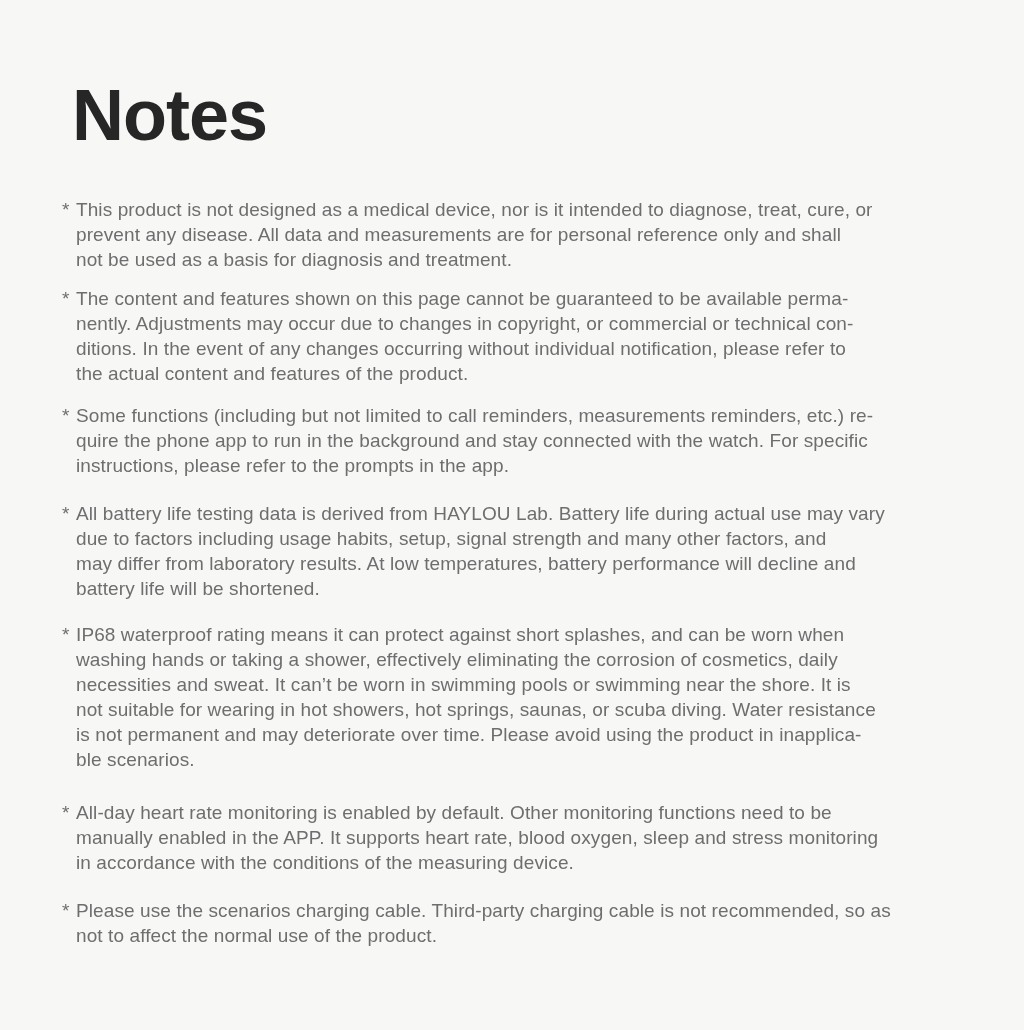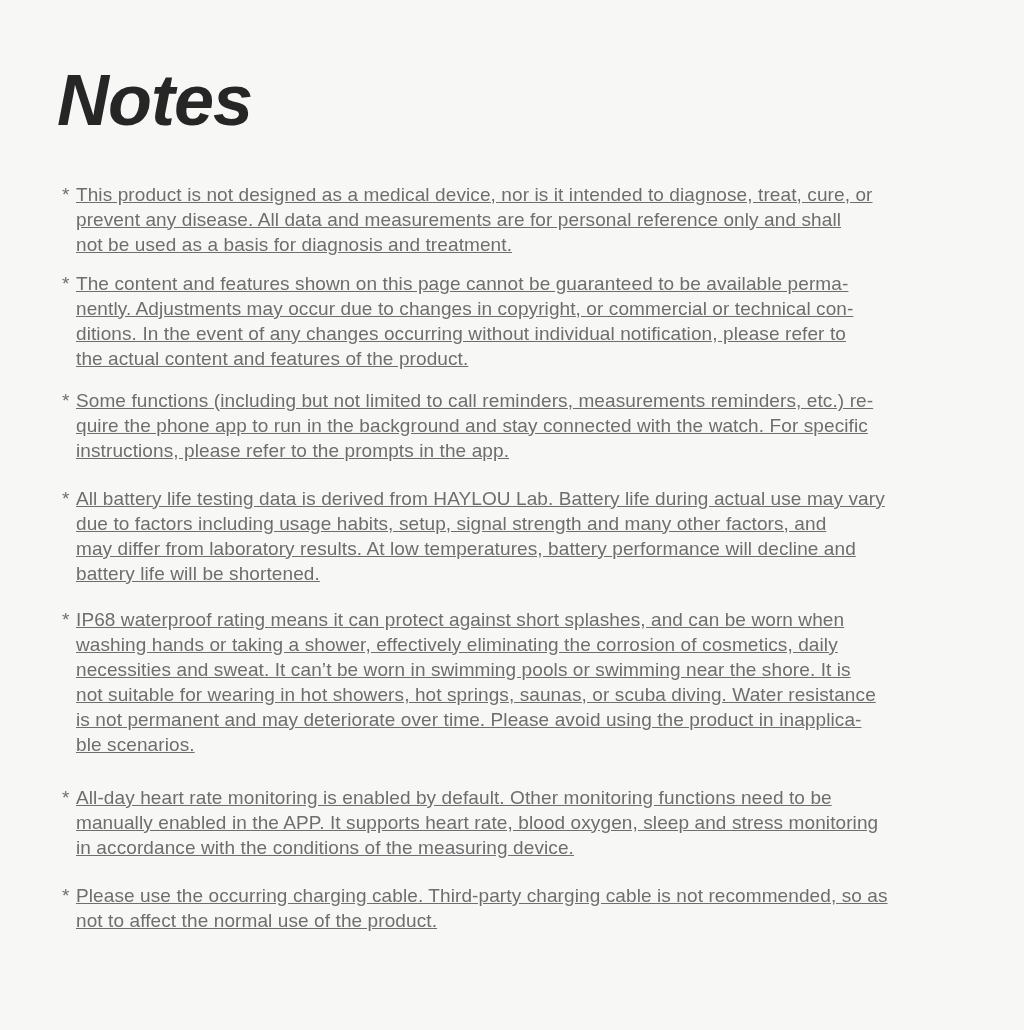--- a/index.html
+++ b/index.html
@@ -13,50 +13,48 @@
     font-family: "Liberation Sans", sans-serif;
     overflow: hidden;
   }
   .page {
     box-sizing: border-box;
     width: 1024px;
     height: 1030px;
     padding: 0 48px 0 57px;
   }
   .page-title {
-    margin: 0;
+    margin: 15px;
     padding-top: 62px;
     margin-bottom: 42px;
     font-size: 72px;
     line-height: 1.08;
     font-weight: 800;
     letter-spacing: -1px;
     color: #262626;
-    font-style: italic;
   }
   .notes-list {
     padding-left: 5px;
   }
   .note {
     display: flex;
     align-items: flex-start;
     color: #6e6e6e;
     font-size: 19px;
     line-height: 25px;
     letter-spacing: 0.1px;
   }
   .note .bullet {
     flex: 0 0 auto;
     width: 14px;
     color: #6e6e6e;
   }
   .note .text {
     flex: 1 1 auto;
     white-space: pre-line;
-    text-decoration: underline;
   }
   
   .note:nth-child(1) { margin-bottom: 14px; }
   .note:nth-child(2) { margin-bottom: 17px; }
   .note:nth-child(3) { margin-bottom: 23px; }
   .note:nth-child(4) { margin-bottom: 21px; }
   .note:nth-child(5) { margin-bottom: 28px; }
   .note:nth-child(6) { margin-bottom: 23px; }
   .note:nth-child(7) { margin-bottom: 0; }
 </style>
@@ -103,17 +101,17 @@
 ble scenarios.</div>
     </div>
     <div class="note">
       <span class="bullet">*</span>
       <div class="text">All-day heart rate monitoring is enabled by default. Other monitoring functions need to be
 manually enabled in the APP. It supports heart rate, blood oxygen, sleep and stress monitoring
 in accordance with the conditions of the measuring device.</div>
     </div>
     <div class="note">
       <span class="bullet">*</span>
-      <div class="text">Please use the occurring charging cable. Third-party charging cable is not recommended, so as
+      <div class="text">Please use the scenarios charging cable. Third-party charging cable is not recommended, so as
 not to affect the normal use of the product.</div>
     </div>
   </div>
 </div>
 
 </body></html>

